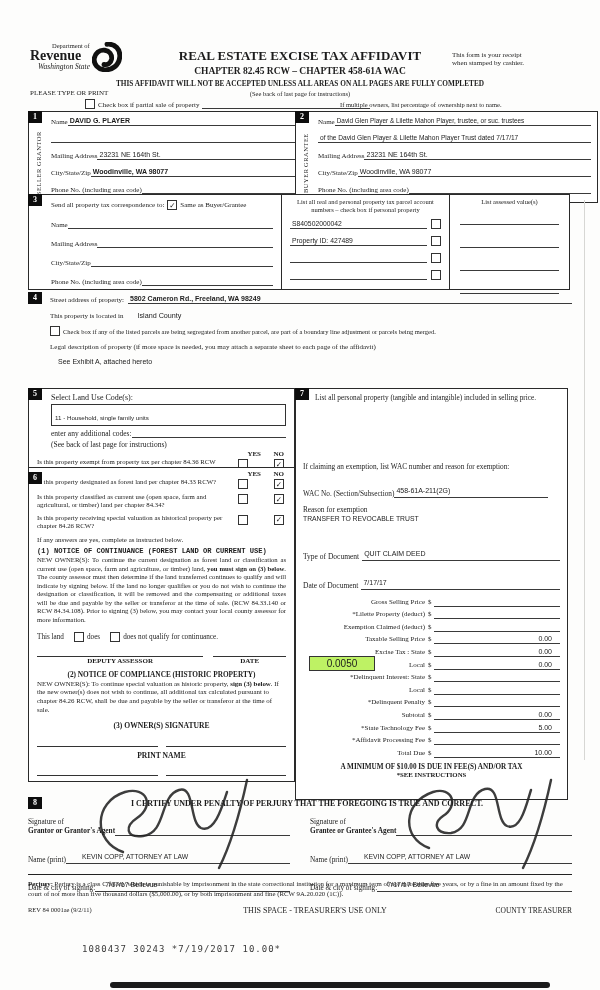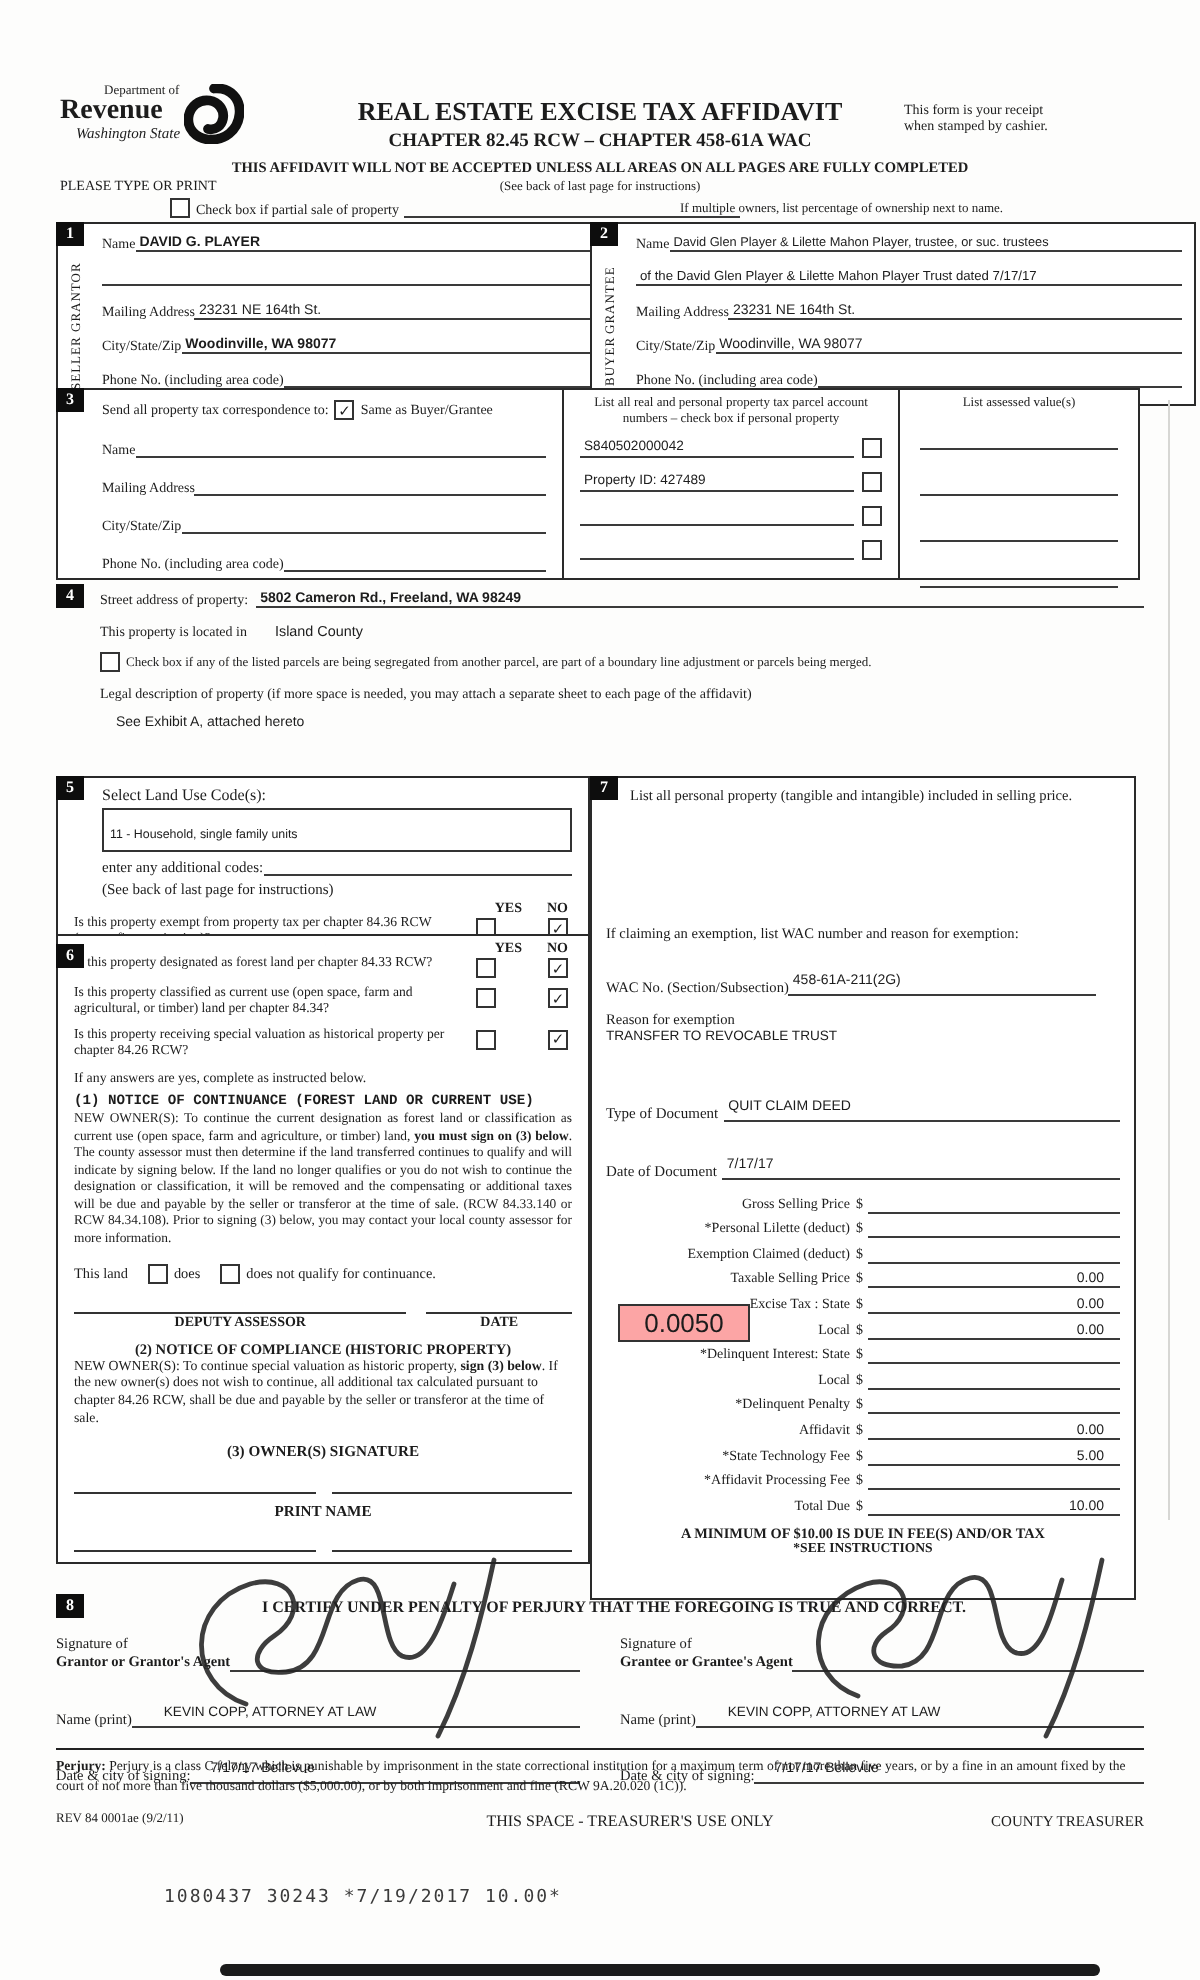--- a/index.html
+++ b/index.html
@@ -20,21 +20,21 @@
        justify-content:center;writing-mode:vertical-rl;transform:rotate(180deg);
        font-size:6.5px;letter-spacing:.5px;text-align:center;line-height:1.4;}
   .box{border:1px solid #2a2a2a;position:absolute;background:#fff;}
   .lbl7{font-size:7px;}
   .lbl65{font-size:6.5px;}
   .feerow{display:flex;align-items:flex-start;margin-bottom:3.6px;position:relative;}
   .feelabel{width:122px;text-align:right;font-size:7px;flex:0 0 auto;}
   .dollar{font-size:7px;margin:0 2px 0 3px;}
   .feeline{flex:1;border-bottom:1px solid #3a3a3a;text-align:right;font-size:7px;min-height:8px;padding-right:8px;}
   .ratebox{position:absolute;left:6px;bottom:-1px;width:64px;border:1.2px solid #333;text-align:center;
-       font-size:13px;padding:1px 0;background:#fca5a5;}
+       font-size:10px;padding:1px 0;background:#bef264;}
   .ck{font-size:7.5px;line-height:7px;}
   svg.sig{position:absolute;pointer-events:none;}
   .qrow{display:flex;align-items:flex-start;margin-top:4px;}
   .qtext{flex:1;font-size:6.8px;line-height:1.25;}
   .qboxes{width:46px;display:flex;justify-content:space-between;padding:1px 2px 0 6px;flex:0 0 auto;}
   .ynhead{display:flex;justify-content:flex-end;font-size:7px;font-weight:bold;}
   .ynhead span{width:23px;text-align:right;}
 </style>
 </head>
 <body>
@@ -308,21 +308,21 @@
       <span style="font-size:7.5px;">Date of Document</span>
       <span class="fill" style="margin-left:3px;"><span class="v" style="font-size:7px;">7/17/17</span></span>
     </div>
 
     <div class="feerow">
       <span class="feelabel">Gross Selling Price</span>
       <span class="dollar">$</span>
       <span class="feeline"><span class="v"></span></span>
     </div>
     <div class="feerow">
-      <span class="feelabel">*Personal Lilette (deduct)</span>
+      <span class="feelabel">*Lilette Property (deduct)</span>
       <span class="dollar">$</span>
       <span class="feeline"><span class="v"></span></span>
     </div>
     <div class="feerow">
       <span class="feelabel">Exemption Claimed (deduct)</span>
       <span class="dollar">$</span>
       <span class="feeline"><span class="v"></span></span>
     </div>
     <div class="feerow">
       <span class="feelabel">Taxable Selling Price</span>
@@ -349,21 +349,21 @@
       <span class="feelabel">Local</span>
       <span class="dollar">$</span>
       <span class="feeline"><span class="v"></span></span>
     </div>
     <div class="feerow">
       <span class="feelabel">*Delinquent Penalty</span>
       <span class="dollar">$</span>
       <span class="feeline"><span class="v"></span></span>
     </div>
     <div class="feerow">
-      <span class="feelabel">Affidavit</span>
+      <span class="feelabel">Subtotal</span>
       <span class="dollar">$</span>
       <span class="feeline"><span class="v">0.00</span></span>
     </div>
     <div class="feerow">
       <span class="feelabel">*State Technology Fee</span>
       <span class="dollar">$</span>
       <span class="feeline"><span class="v">5.00</span></span>
     </div>
     <div class="feerow">
       <span class="feelabel">*Affidavit Processing Fee</span>

